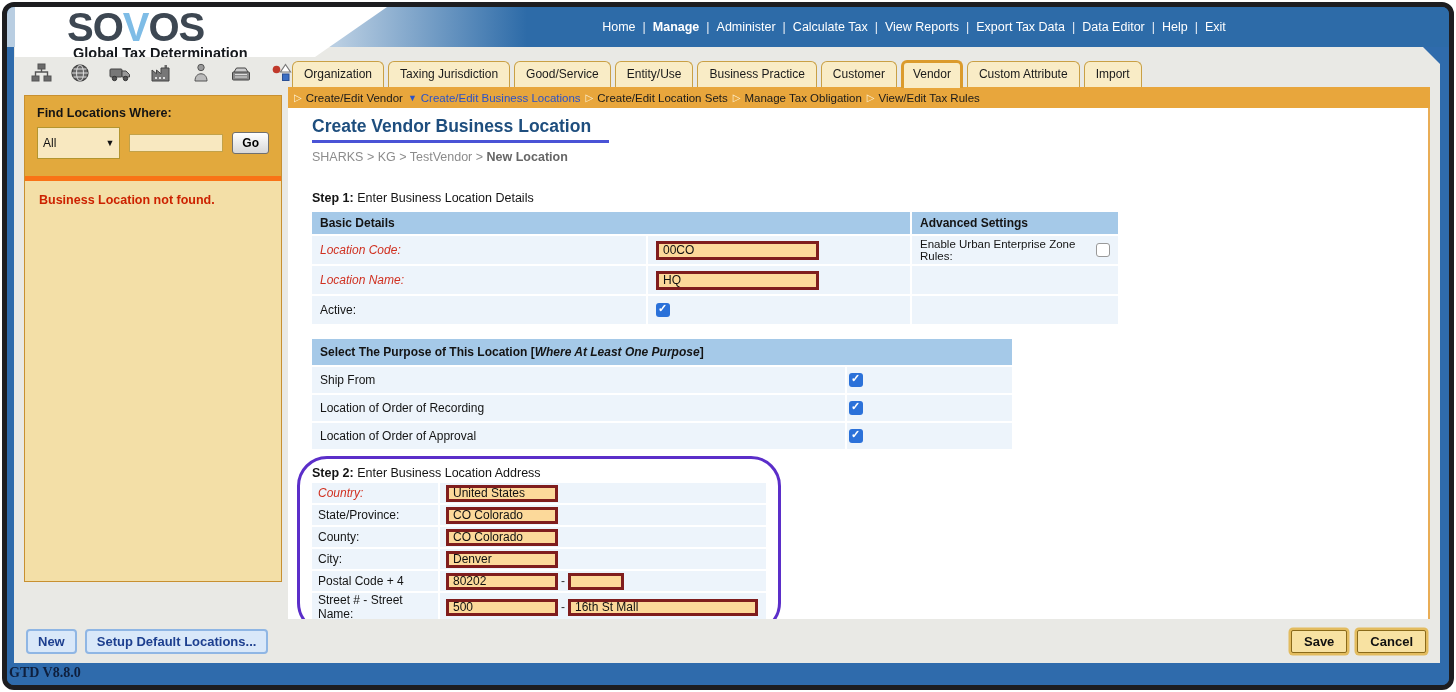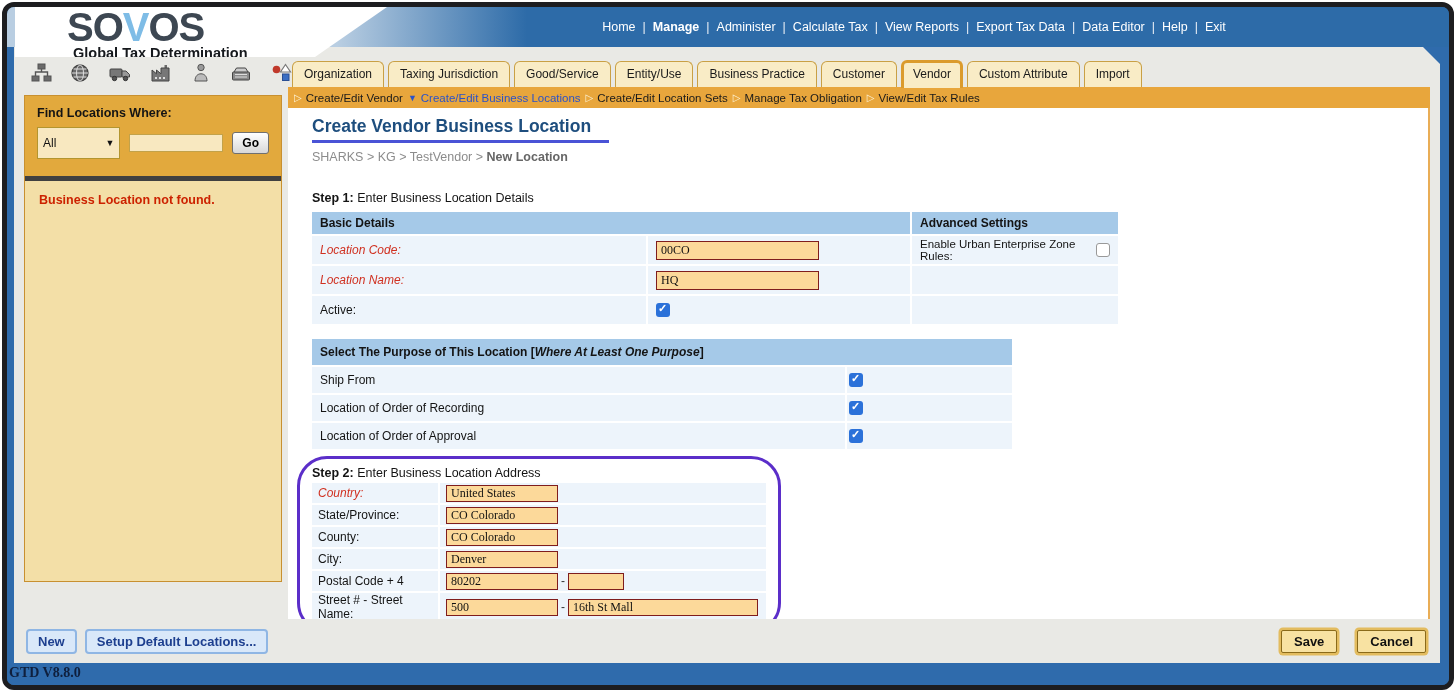--- a/index.html
+++ b/index.html
@@ -45,21 +45,21 @@
   .find-row { display: flex; align-items: center; gap: 9px; }
   .dd { width: 94px; height: 32px; background: #f8e8c0; border: 1px solid #b3952f;
         display: flex; align-items: center; justify-content: space-between;
         padding: 0 5px; font-size: 12px; color: #111; cursor: default; }
   .dd .chev { font-size: 9px; color: #111; font-weight: bold; }
   .find-input { width: 94px; height: 18px; background: #f8e8c0; border: 1px solid #c2a24a;
                 font-size: 12px; padding: 0 4px; font-family: "Liberation Sans", sans-serif; }
   .go-btn { height: 22px; padding: 0 9px; font-weight: bold; font-size: 12px;
             background: linear-gradient(#ffffff, #d8d8d8); border: 1px solid #707070;
             border-radius: 3px; cursor: pointer; font-family: "Liberation Sans", sans-serif; }
-  .sidebar-body { flex: 1; border-top: 5px solid #404040; padding: 12px 14px; }
+  .sidebar-body { flex: 1; border-top: 5px solid #f97316; padding: 12px 14px; }
   .sidebar-msg { color: #cc2200; font-weight: bold; font-size: 12.5px; }
 
   .footer-left { margin-top: auto; height: 44px; display: flex; align-items: center;
                  gap: 8px; padding-left: 12px; }
   .blue-btn { background: #d9e8f9; border: 2px solid #8fb6e4; border-radius: 4px;
               color: #1d3f8f; font-weight: bold; font-size: 13px; padding: 3px 10px;
               cursor: pointer; font-family: "Liberation Sans", sans-serif; }
 
   
   .main-col { flex: 1; display: flex; flex-direction: column; margin-right: 10px; }
@@ -91,22 +91,22 @@
   .step2-head { margin-bottom: 3px; }
 
   
   .t1-grid { margin-top: 7px; width: 806px; display: grid;
              grid-template-columns: 334px 262px 206px; gap: 2px; background: #fff; }
   .cell { background: #edf4fb; display: flex; align-items: center; padding: 0 8px;
           min-height: 28px; font-size: 12px; color: #141414; }
   .hcell { background: #a5c9e8; min-height: 22px; font-weight: bold; }
   .span2 { grid-column: 1 / span 2; }
   .req { color: #d03020; font-style: italic; }
-  .oinput { background: #fcd99a; border: 1px solid #7f1d1d; height: 19px; font-size: 12px;
-            padding: 0 4px; font-family: Liberation Serif, serif; color: #111; }
+  .oinput { background: #fcd99a; border: 3px solid #7f1d1d; height: 19px; font-size: 12px;
+            padding: 0 4px; font-family: Liberation Sans, sans-serif; color: #111; }
   .w160 { width: 163px; }
   .adv-label { font-size: 11.5px; margin-right: 5px; }
 
   
   .cb { width: 14px; height: 14px; border-radius: 3px; display: inline-block;
         position: relative; flex: 0 0 14px; cursor: pointer; }
   .cb.checked { background: #2b71d9; }
   .cb.checked::after { content: "\2713"; color: #fff; font-size: 11px; font-weight: bold;
                        position: absolute; left: 2px; top: -1px; }
   .cb.unchecked { background: #fff; border: 1px solid #999; }
@@ -125,21 +125,21 @@
   .s2-grid { display: grid; grid-template-columns: 126px 326px; gap: 2px; background: #fff; }
   .s2-grid .cell { min-height: 20px; padding: 0 4px 0 6px; }
   .s2-grid .fcell { gap: 3px; }
   .s2-input { width: 112px; height: 17px; }
   .s2-input-sm { width: 56px; height: 17px; }
   .s2-input-lg { width: 190px; height: 17px; }
   .dash { color: #333; }
 
   
   .footer-right { height: 44px; display: flex; align-items: center; justify-content: flex-end;
-                  gap: 20px; padding-right: 4px; }
+                  gap: 10px; padding-right: 4px; }
   .gold-btn { background: #f8e2a2; border: 1px solid #8a6a1a; box-shadow: 0 0 0 2.5px #e3bc5f;
               border-radius: 2px; font-weight: bold; font-size: 13px; padding: 3px 12px;
               cursor: pointer; font-family: "Liberation Sans", sans-serif; color: #111; }
 
   
   .statusbar { position: absolute; left: 0; right: 0; bottom: 0; height: 22px;
                background: #2f6bac; color: #0f1f3d; font-family: "Liberation Serif", serif;
                font-weight: bold; font-size: 14px; padding: 2px 0 0 2px; }
 </style>
 </head>

